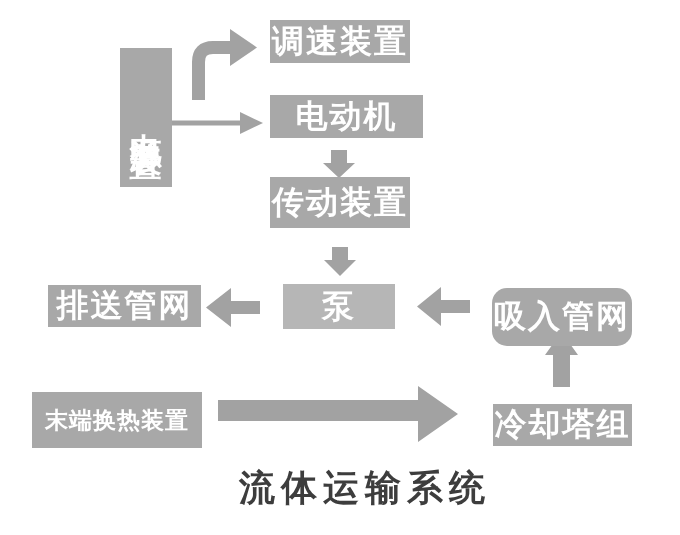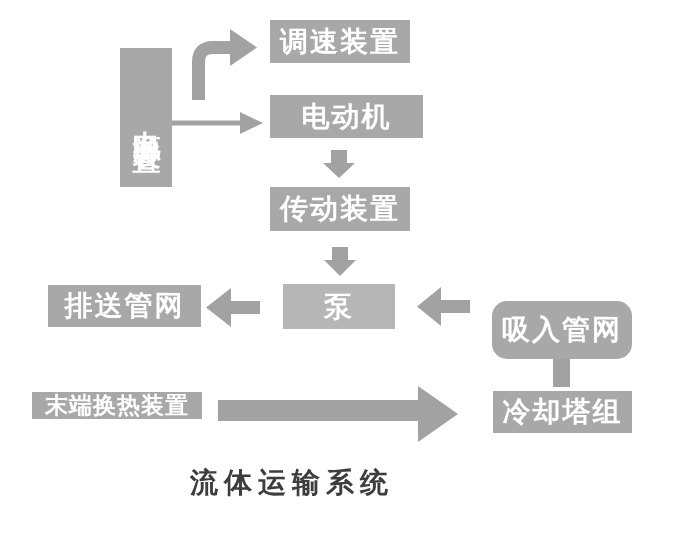--- a/index.html
+++ b/index.html
@@ -16,59 +16,59 @@
     overflow: hidden;
   }
   .node {
     position: absolute;
     background: var(--box, #a8a8a8);
     color: var(--boxtext, #ffffff);
     display: flex;
     align-items: center;
     justify-content: center;
     font-weight: bold;
-    font-size: 28px;
+    font-size: 32px;
     letter-spacing: 2px;
     box-sizing: border-box;
     white-space: nowrap;
   }
   .node.light { background: var(--pumpbox, #b6b6b6); }
   .node.vertical {
     writing-mode: vertical-rl;
     text-orientation: upright;
     letter-spacing: 5px;
   }
   
   #n-power        { left: 120px; top: 48px;  width: 52px;  height: 139px; }
   #n-speed        { left: 270px; top: 20px;  width: 140px; height: 43px; }
   #n-motor        { left: 270px; top: 95px;  width: 153px; height: 43px; }
-  #n-transmission { left: 270px; top: 187px; width: 140px; height: 44px; }
+  #n-transmission { left: 270px; top: 177px; width: 140px; height: 51px; }
   #n-pump         { left: 283px; top: 284px; width: 112px; height: 45px; }
   #n-discharge    { left: 48px;  top: 285px; width: 153px; height: 42px; }
-  #n-suction      { left: 492px; top: 301px; width: 140px; height: 58px; border-radius: 15px; }
-  #n-cooling      { left: 493px; top: 391px; width: 139px; height: 42px; }
-  #n-terminal     { left: 32px;  top: 392px; width: 170px; height: 27px; font-size: 23px; letter-spacing: 1px; }
+  #n-suction      { left: 492px; top: 288px; width: 140px; height: 58px; border-radius: 15px; }
+  #n-cooling      { left: 493px; top: 404px; width: 139px; height: 42px; }
+  #n-terminal     { left: 32px;  top: 392px; width: 170px; height: 56px; font-size: 23px; letter-spacing: 1px; }
 
   #arrows {
     position: absolute;
     left: 0; top: 0;
     width: 680px; height: 535px;
     pointer-events: none;
   }
   .arrow-fill   { fill: var(--arrow, #a2a2a2); }
   .arrow-stroke { stroke: var(--arrow, #a2a2a2); fill: none; }
 
   .diagram-title {
     position: absolute;
     left: 190px;
     top: 464px;
     width: 350px;
-    text-align: left;
+    text-align: center;
     color: var(--titletext, #3d3d3d);
-    font-size: 28px;
+    font-size: 36px;
     font-weight: bold;
     letter-spacing: 6px;
   }
 </style>
 </head>
 <body>
 
 <div id="canvas" style="--bg: #ffffff; --box: #a8a8a8; --pumpbox: #b6b6b6; --arrow: #a2a2a2; --boxtext: #ffffff; --titletext: #3d3d3d;">
 
   <svg id="arrows" viewBox="0 0 680 535" xmlns="http://www.w3.org/2000/svg">

